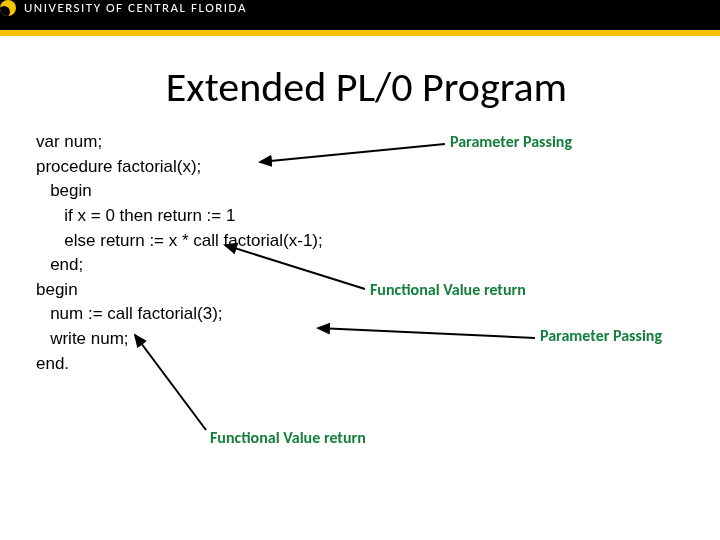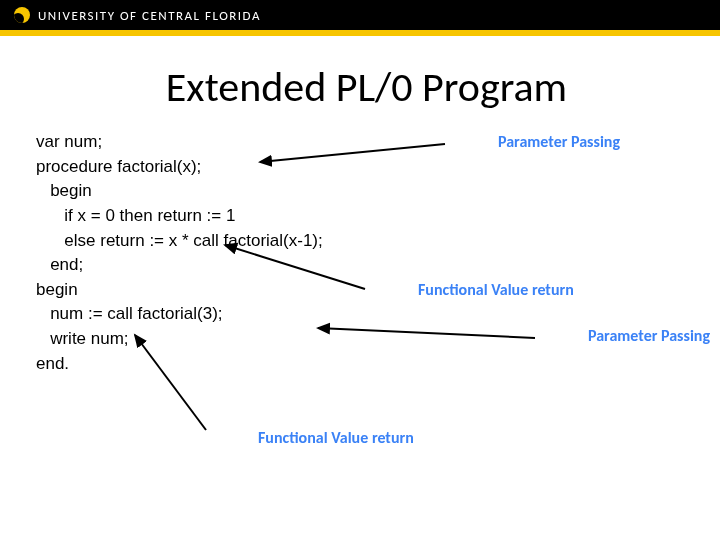--- a/index.html
+++ b/index.html
@@ -8,22 +8,20 @@
     height: 540px;
     background: #fff;
     font-family: Calibri, Arial, sans-serif;
     position: relative;
     overflow: hidden;
   }
   .header {
     background: #000;
     height: 30px;
     display: flex;
-    align-items: center;
-    padding-left: 14px;
     position: relative;
     color: #fff;
     font-size: 13px;
     letter-spacing: 1.5px;
   }
   .logo {
     width: 16px;
     height: 16px;
     background: #f7c500;
     border-radius: 50%;
@@ -63,22 +61,21 @@
     font-size: 17px;
     line-height: 1.45;
     color: #000;
     white-space: pre;
   }
   .label {
     position: absolute;
     font-family: Calibri, Arial, sans-serif;
     font-size: 16px;
     font-weight: 700;
-    color: #3b82f6;
-    margin-left: 48px;
+    color: #15803d;
   }
   .label.pp1 { top: 2px; left: 450px; }
   .label.fvr1 { top: 150px; left: 370px; }
   .label.pp2 { top: 196px; left: 540px; }
   .label.fvr2 { top: 298px; left: 210px; }
 
   svg.arrows {
     position: absolute;
     top: 0;
     left: 0;

